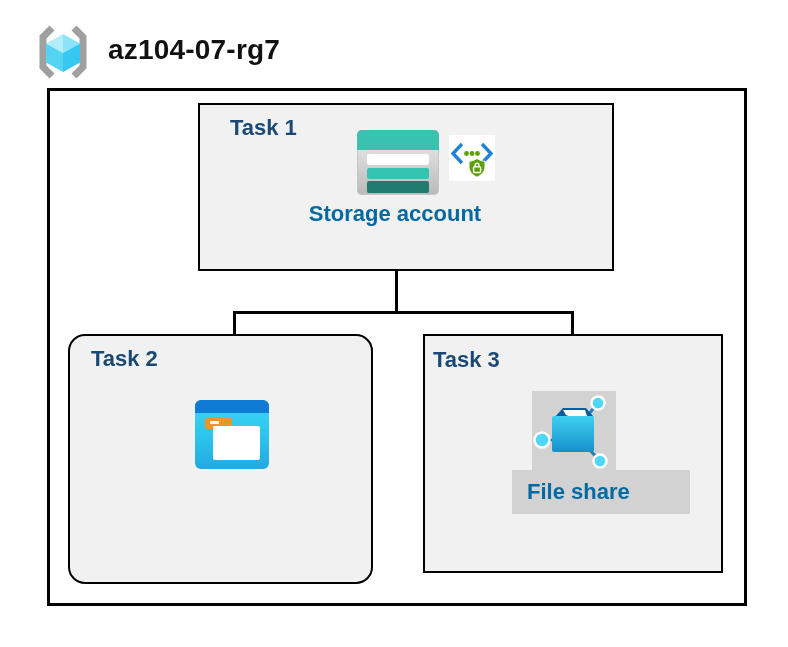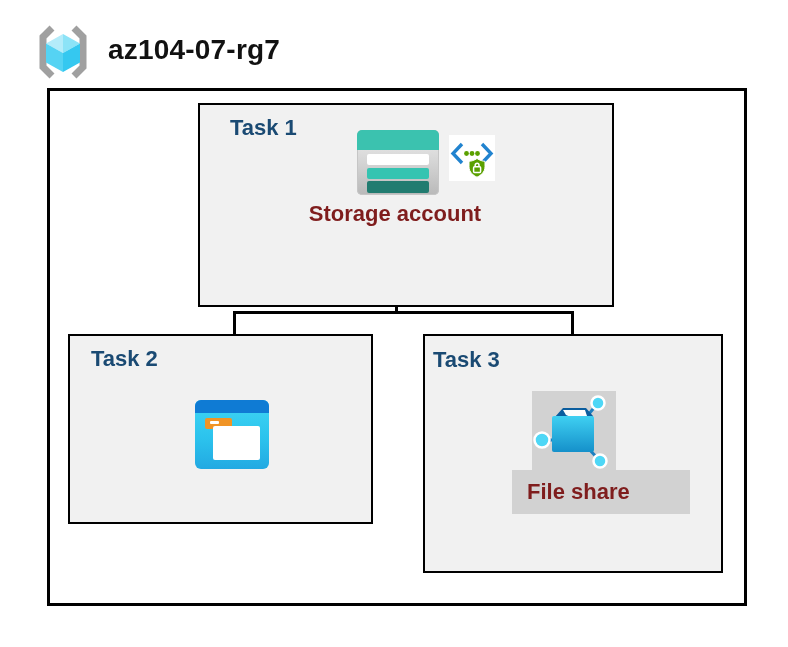--- a/index.html
+++ b/index.html
@@ -19,28 +19,28 @@
   
   .outer-box{
     left:47px;top:88px;width:700px;height:518px;
     border:3px solid #000;background:#fff;box-sizing:border-box;
   }
 
   
   .task-box{
     background:#f1f1f1;border:2px solid #000;box-sizing:border-box;
   }
-  .task1{left:198px;top:103px;width:416px;height:204px;}
-  .task2{left:68px;top:334px;width:305px;height:190px;}
+  .task1{left:198px;top:103px;width:416px;height:168px;}
+  .task2{left:68px;top:334px;width:305px;height:250px;border-radius:17px;}
   .task3{left:423px;top:334px;width:300px;height:239px;padding-left:48px;}
   .task-title{
     font-size:22px;font-weight:700;color:#1a4a73;white-space:nowrap;
   }
   .res-label{
-    font-size:22px;font-weight:700;color:#7f1d1d;text-align:center;white-space:nowrap;
+    font-size:22px;font-weight:700;color:#0369a1;text-align:center;white-space:nowrap;
   }
 
   
   .conn{background:#000;}
 
   
   .storage-icon{
     left:157px;top:25px;width:82px;height:65px;border-radius:5px;overflow:hidden;
     background:linear-gradient(180deg,#efefef 0%,#d7d7d7 45%,#b9b9b9 100%);
     box-shadow:0 0 0 1px #c6c6c6 inset;

